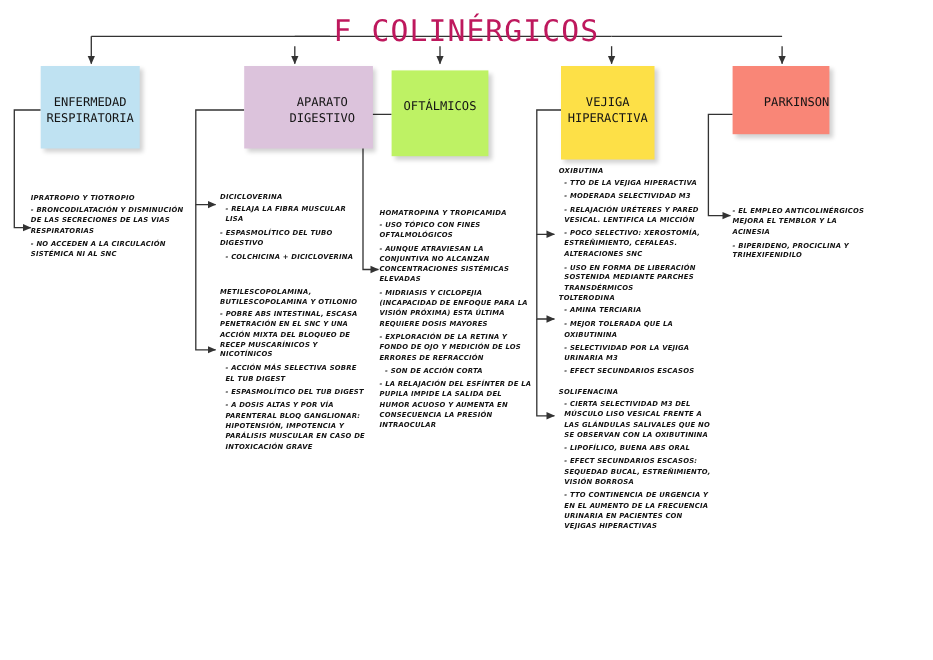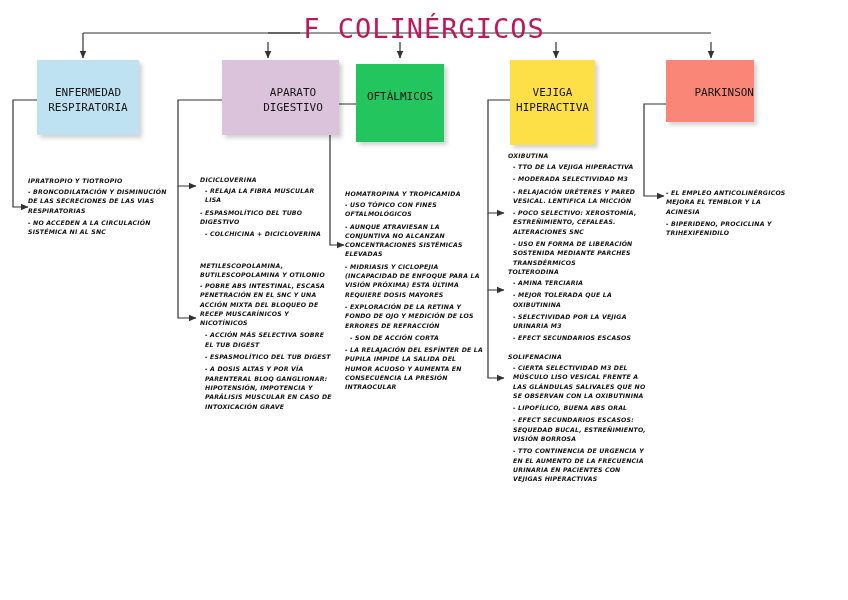--- a/index.html
+++ b/index.html
@@ -103,31 +103,31 @@
       <path d="M510,100 L488,100 L488,213 L504,213" marker-end="url(#ar)"></path>
       <path d="M488,213 L488,290 L504,290" marker-end="url(#ar)"></path>
       <path d="M488,290 L488,378 L504,378" marker-end="url(#ar)"></path>
 
       <path d="M666,104 L644,104 L644,196 L664,196" marker-end="url(#ar)"></path>
     </g>
   </svg>
 
   <div class="title">F COLINÉRGICOS</div>
 
-  <div class="node" style="left:37px;top:60px;width:102px;height:75px;background:#bfe2f2;">
+  <div class="node" style="left:37px;top:60px;width:90px;height:75px;background:#bfe2f2;">
     <div class="node-label">ENFERMEDAD
 RESPIRATORIA</div>
   </div>
 
   <div class="node" style="left:222px;top:60px;width:92px;height:75px;background:#dcc3dc;padding-left:25px;">
     <div class="node-label">APARATO
 DIGESTIVO</div>
   </div>
 
-  <div class="node" style="left:356px;top:64px;width:88px;height:78px;background:#22c55e;">
+  <div class="node" style="left:356px;top:64px;width:88px;height:78px;background:#bef264;">
     <div class="node-label">OFTÁLMICOS</div>
   </div>
 
   <div class="node" style="left:510px;top:60px;width:85px;height:85px;background:#fde047;">
     <div class="node-label">VEJIGA
 HIPERACTIVA</div>
   </div>
 
   <div class="node" style="left:666px;top:60px;width:88px;height:62px;background:#f98677;justify-content:flex-end;">
     <div class="node-label">PARKINSON</div>

